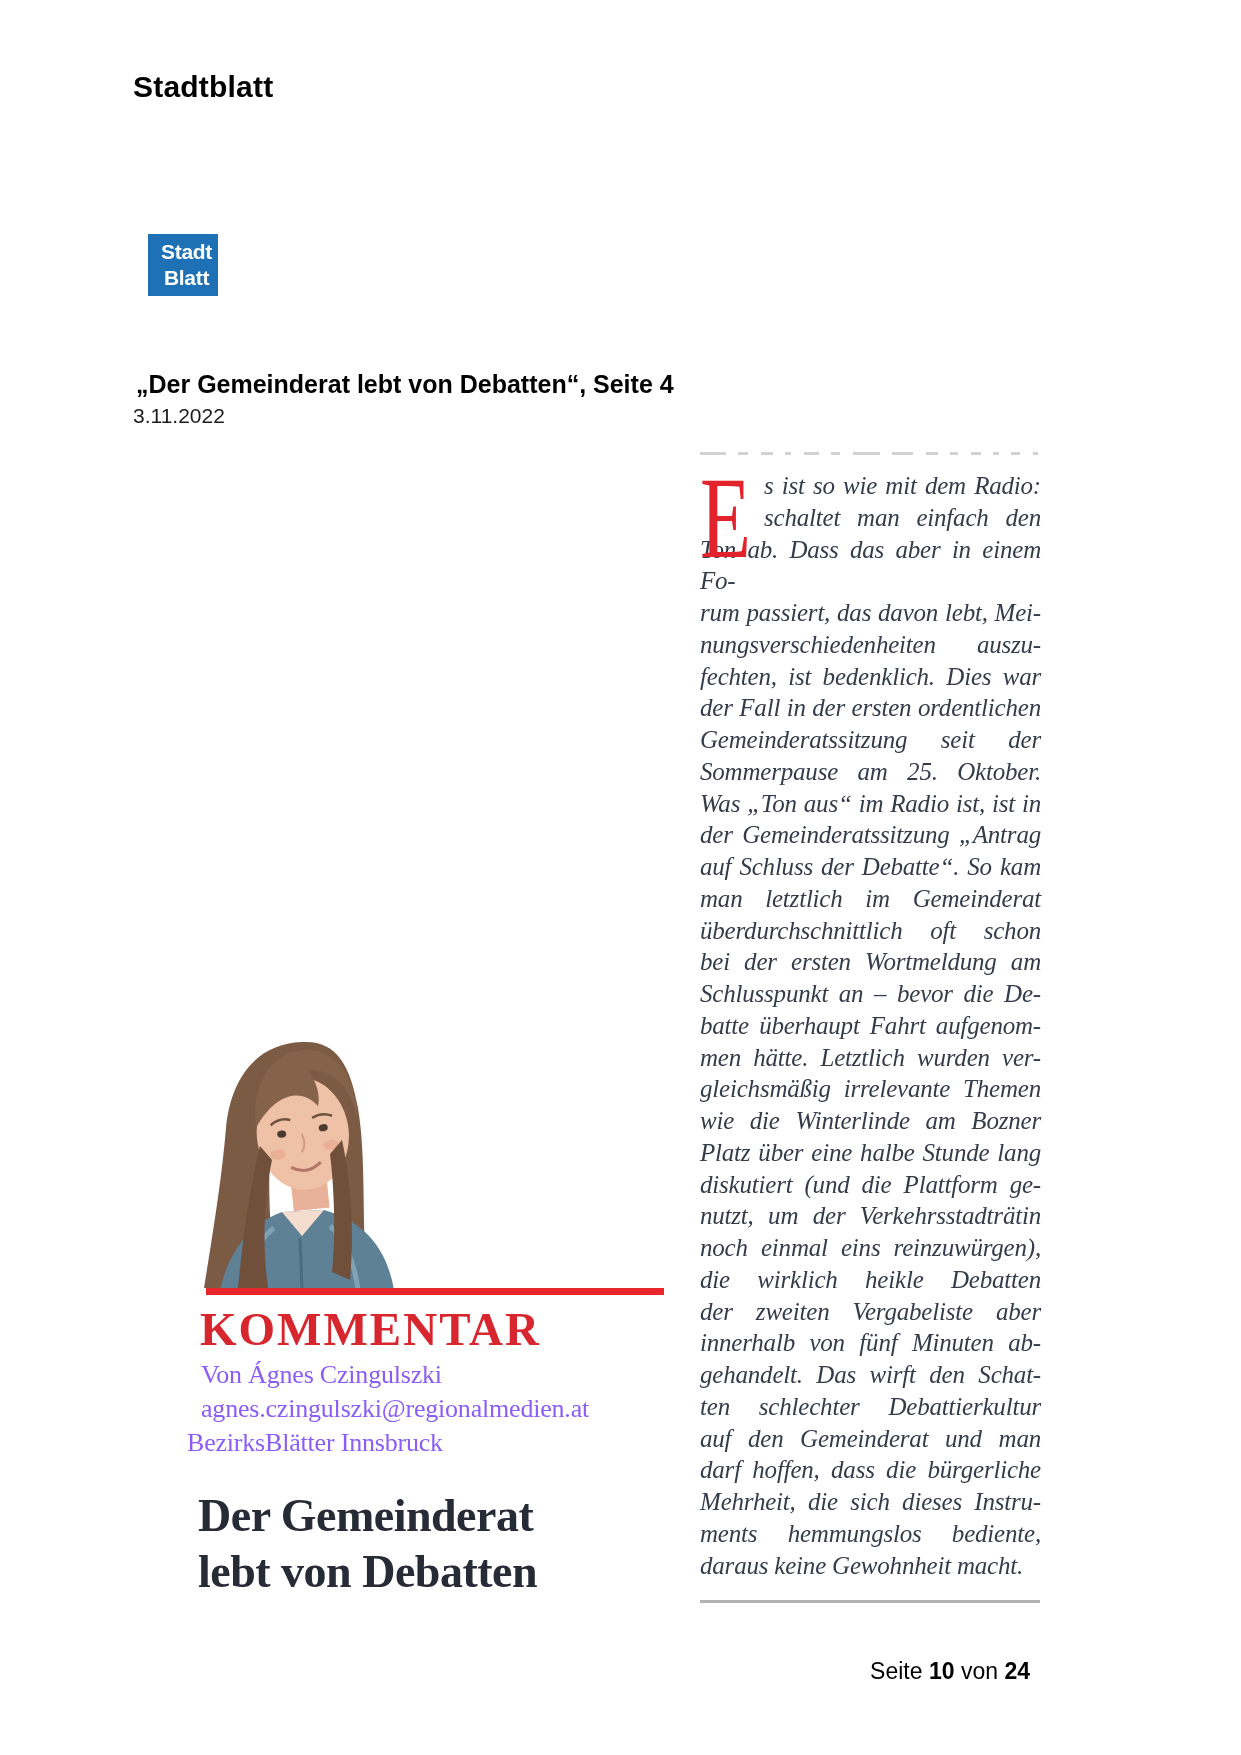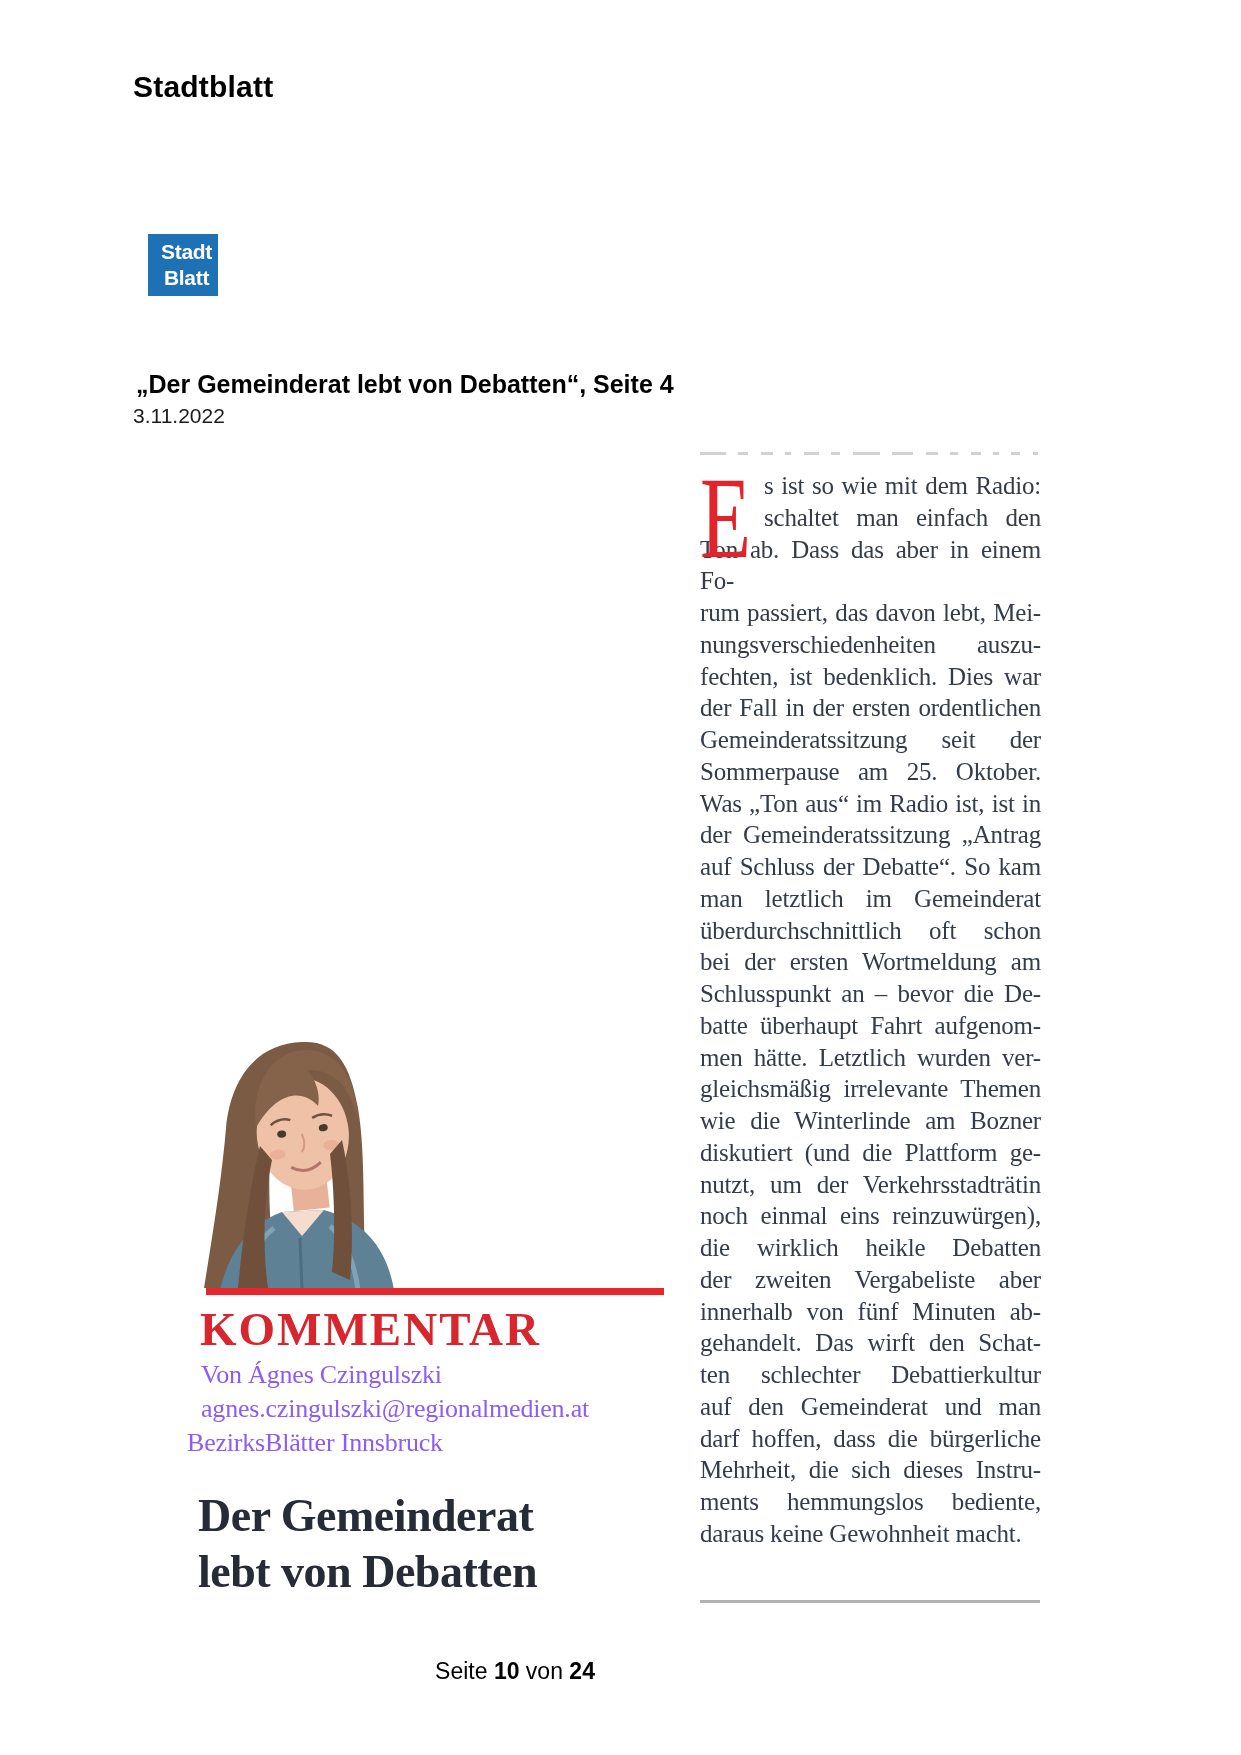--- a/index.html
+++ b/index.html
@@ -22,42 +22,42 @@
   
   .clip-title{left:136px;top:370px;font-size:25px;font-weight:bold;color:#000;}
   .clip-date{left:133px;top:404px;font-size:21px;color:#1c1c1c;}
 
   
   .artifact-row{left:700px;top:452px;width:338px;display:flex;justify-content:space-between;align-items:center;}
   .artifact-row span{display:block;height:3px;background:#d2d2d2;}
 
   .article{left:700px;top:470px;width:341px;font-family:"Liberation Serif",serif;
            font-size:25px;line-height:31.75px;color:#343c4a;letter-spacing:-0.2px;}
-  .a-line{text-align:justify;text-align-last:justify;white-space:normal;}
+  .a-line{text-align:justify;text-align-last:justify;white-space:normal;font-style:italic;}
   .a-line.indent{padding-left:64px;}
   .a-line.last{text-align-last:left;}
   .dropcap{position:absolute;left:0;top:2px;font-family:"Liberation Serif",serif;
            font-size:116px;line-height:92px;color:#e2232b;font-weight:400;
            transform:scaleX(.72);transform-origin:0 0;}
   .end-rule{left:700px;top:1600px;width:340px;height:3px;background:#b3b3b3;}
 
   
   .photo{left:190px;top:1036px;}
   .red-rule{left:206px;top:1288px;width:458px;height:7px;background:#e8252b;}
   .kommentar{left:200px;top:1302px;font-family:"Liberation Serif",serif;font-weight:bold;
              font-size:47px;letter-spacing:2px;color:#d8262e;}
   .credit{font-family:"Liberation Serif",serif;font-weight:normal;font-size:26px;color:#8b5cf6;letter-spacing:-0.2px;}
   .credit.author{left:201px;top:1360px;}
   .credit.email{left:201px;top:1394px;}
   .credit.org{left:187px;top:1428px;}
   .main-headline{left:198px;top:1488px;font-family:"Liberation Serif",serif;font-weight:bold;
                  font-size:46px;line-height:56px;color:#262b36;letter-spacing:-0.5px;}
 
   
-  .footer{left:0;top:1658px;width:1030px;text-align:center;font-size:23px;color:#000;}
+  .footer{left:0;top:1658px;width:1030px;text-align:right;font-size:23px;color:#000;}
   .footer span{display:inline;}
   .footer .b{font-weight:bold;}
 </style>
 </head>
 <body>
 
 <div class="abs brand">Stadtblatt</div>
 
 <div class="abs logo">
   <div>Stadt</div>
@@ -100,20 +100,21 @@
       <div class="a-line">der Gemeinderatssitzung „Antrag</div>
       <div class="a-line">auf Schluss der Debatte“. So kam</div>
       <div class="a-line">man letztlich im Gemeinderat</div>
       <div class="a-line">überdurchschnittlich oft schon</div>
       <div class="a-line">bei der ersten Wortmeldung am</div>
       <div class="a-line">Schlusspunkt an – bevor die De-</div>
       <div class="a-line">batte überhaupt Fahrt aufgenom-</div>
       <div class="a-line">men hätte. Letztlich wurden ver-</div>
       <div class="a-line">gleichsmäßig irrelevante Themen</div>
       <div class="a-line">wie die Winterlinde am Bozner</div>
+      <div class="a-line">Platz über eine halbe Stunde lang</div>
       <div class="a-line">diskutiert (und die Plattform ge-</div>
       <div class="a-line">nutzt, um der Verkehrsstadträtin</div>
       <div class="a-line">noch einmal eins reinzuwürgen),</div>
       <div class="a-line">die wirklich heikle Debatten</div>
       <div class="a-line">der zweiten Vergabeliste aber</div>
       <div class="a-line">innerhalb von fünf Minuten ab-</div>
       <div class="a-line">gehandelt. Das wirft den Schat-</div>
       <div class="a-line">ten schlechter Debattierkultur</div>
       <div class="a-line">auf den Gemeinderat und man</div>
       <div class="a-line">darf hoffen, dass die bürgerliche</div>

